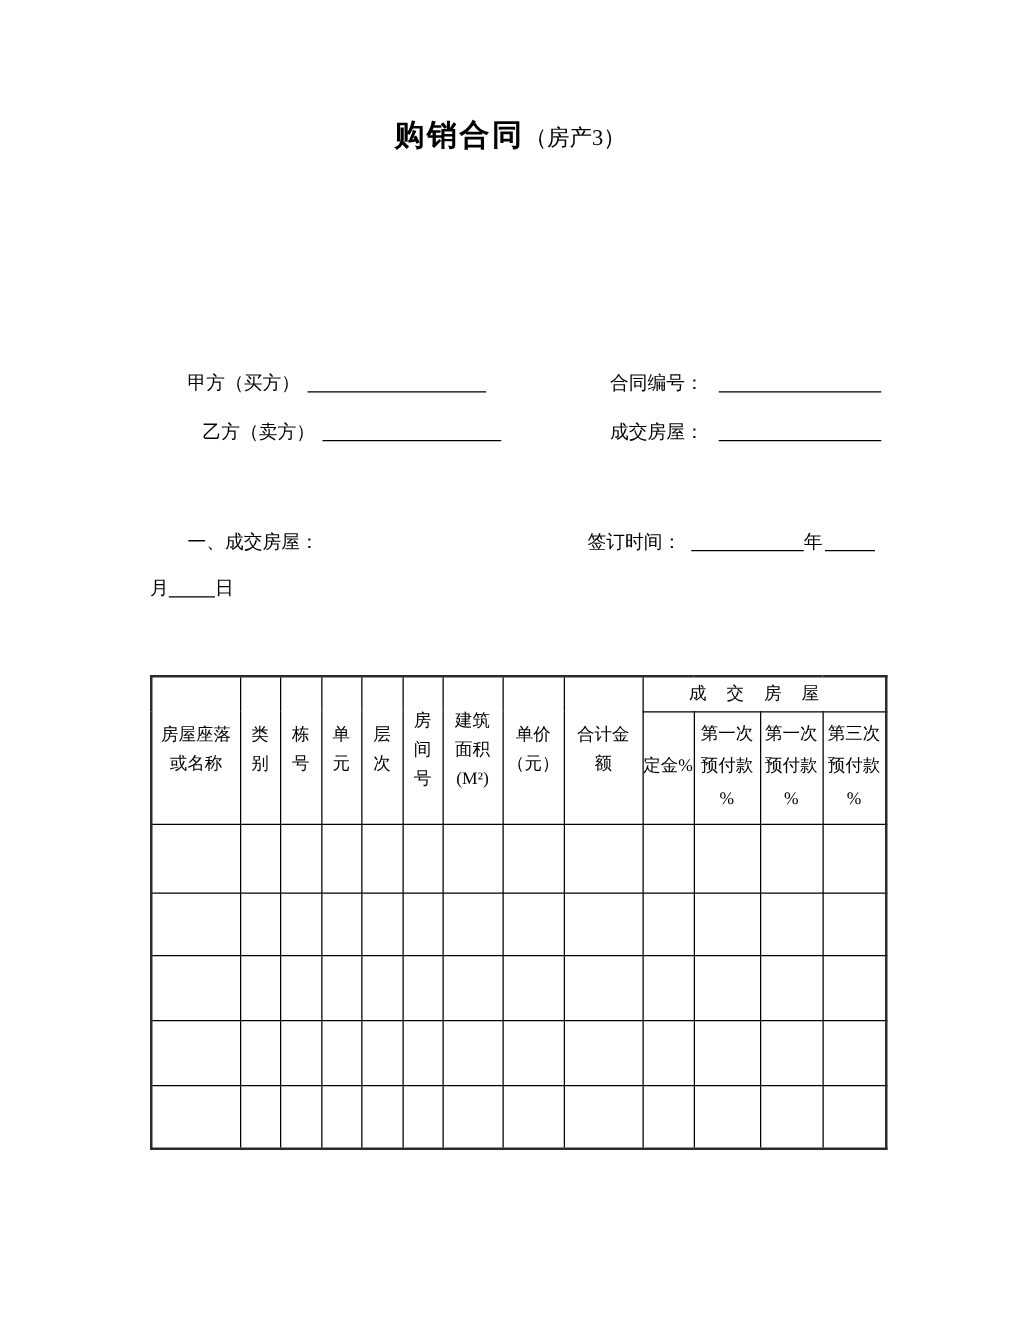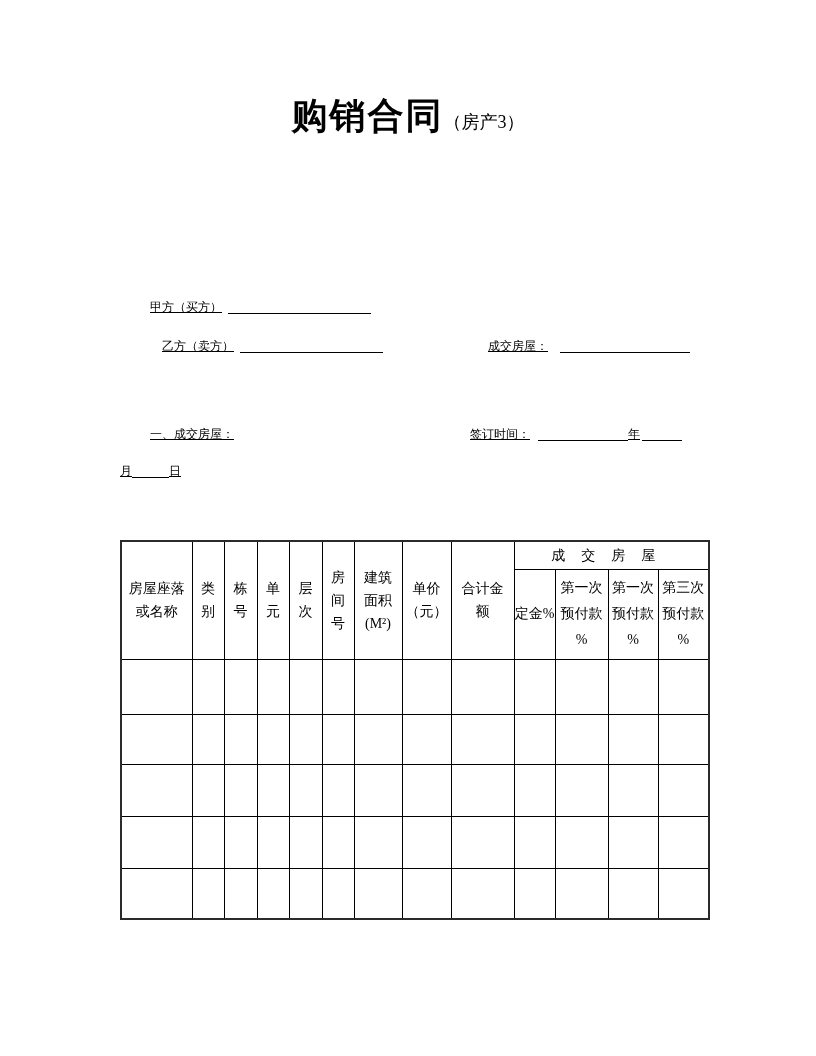--- a/index.html
+++ b/index.html
@@ -7,24 +7,24 @@
     position:relative;
     width:816px;height:1056px;
     background:#ffffff;
     margin:0 auto;
     font-family:"Liberation Serif","DejaVu Serif",serif;
     color:#000;
     overflow:hidden;
   }
   
   .title{position:absolute;top:92px;left:0;width:100%;text-align:center;white-space:nowrap;}
-  .title-main{font-size:36px;font-weight:bold;letter-spacing:2px;}
+  .title-main{font-size:24px;font-weight:bold;letter-spacing:2px;}
   .title-suffix{font-size:18px;}
   
-  .field{position:absolute;font-size:12px;line-height:20px;white-space:nowrap;text-decoration:underline;}
+  .field{position:absolute;font-size:15px;line-height:20px;white-space:nowrap;}
   .blank{display:inline-block;border-bottom:1px solid #000;height:14px;vertical-align:-3px;}
   .f-pa{left:150px;top:297px;}
   .f-cn{left:488px;top:297px;}
   .f-pb{left:162px;top:336px;}
   .f-sp{left:488px;top:336px;}
   .f-sec{left:150px;top:424px;}
   .f-st{left:470px;top:424px;}
   .f-md{left:120px;top:461px;}
   .bl-party{width:143px;margin-left:6px;}
   .bl-right{width:130px;margin-left:12px;}
@@ -60,20 +60,23 @@
 <div class="page">
 
   <div class="title">
     <span class="title-main">购销合同</span><span class="title-suffix">（房产3）</span>
   </div>
 
   <div class="field f-pa">
     <span>甲方（买方）</span><span class="blank bl-party"></span>
   </div>
 
+  <div class="field f-cn">
+    <span>合同编号：</span><span class="blank bl-right"></span>
+  </div>
 
   <div class="field f-pb">
     <span>乙方（卖方）</span><span class="blank bl-party"></span>
   </div>
 
   <div class="field f-sp">
     <span>成交房屋：</span><span class="blank bl-right"></span>
   </div>
 
   <div class="field f-sec">

